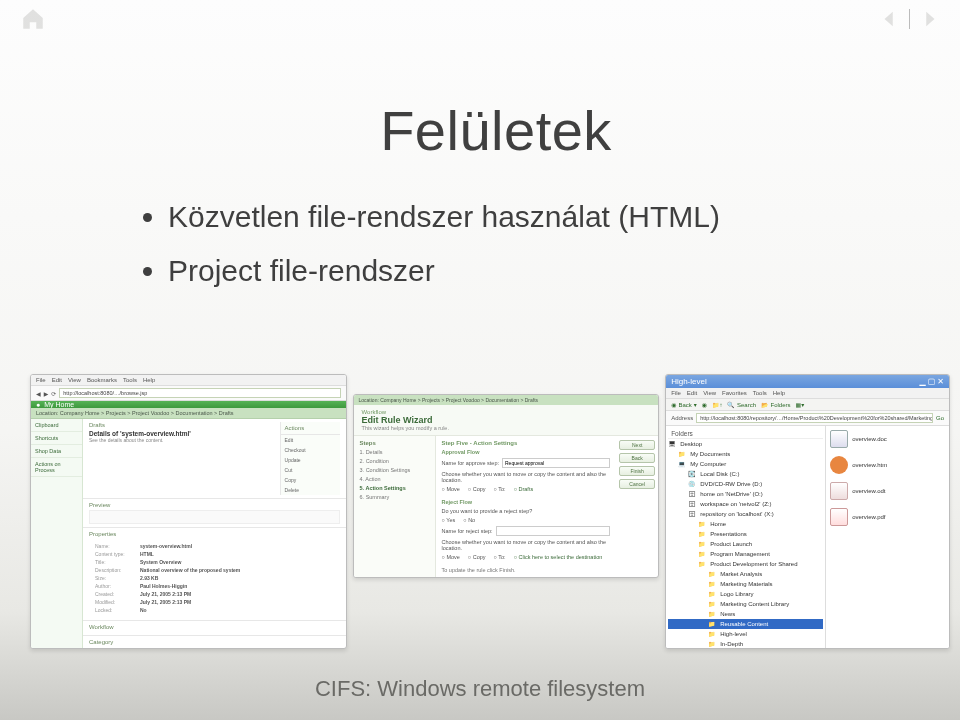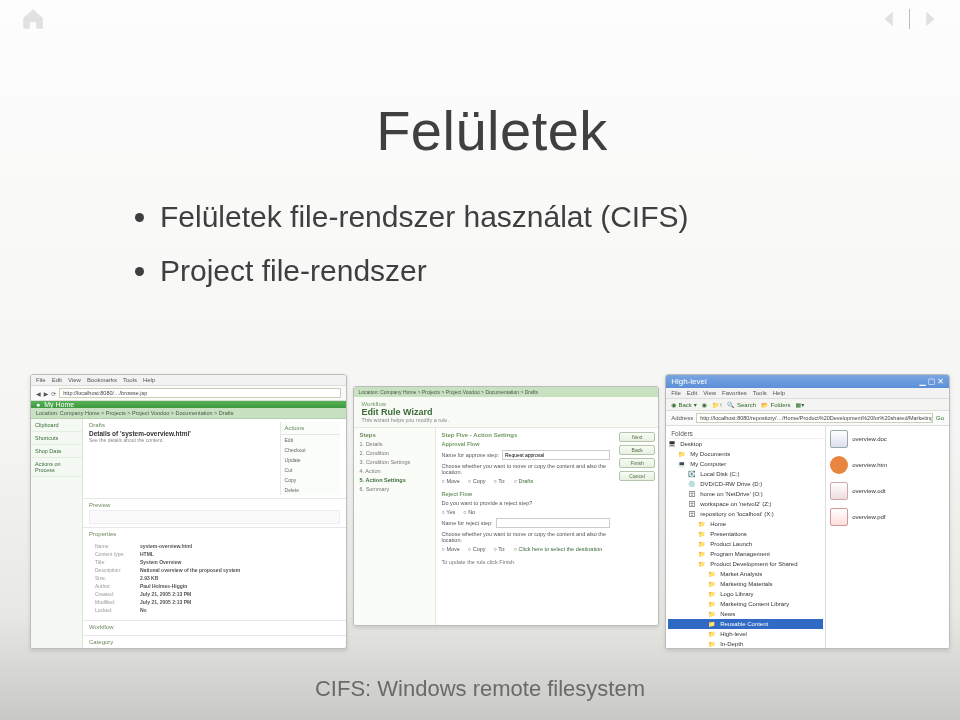--- a/index.html
+++ b/index.html
@@ -24,20 +24,21 @@
   }
   .nav-arrows {
     display: flex;
     gap: 6px;
     align-items: center;
   }
   .arrow-icon { width: 22px; height: 22px; opacity: 0.28; }
   .divider-v { width: 1px; height: 20px; background: #bbb; margin: 0 2px; }
   .content {
     padding: 60px 116px 0 140px;
+    margin-left: 8px;
   }
   .title {
     font-size: 56px;
     font-weight: 300;
     color: #404040;
     text-align: center;
     margin-bottom: 30px;
     letter-spacing: 0.5px;
   }
   .bullets {
@@ -168,21 +169,21 @@
   }
   .s1-props {
     font-size: 5px;
     color: #555;
     padding: 3px 6px;
     line-height: 1.6;
   }
   .s1-props span { color: #999; display: inline-block; width: 45px; }
 
   
-  .s2 { width: 310px; height: 240px; margin-top: 12px; }
+  .s2 { width: 310px; height: 184px; margin-top: 20px; }
   .s2-crumb { background: #c8e1c0; font-size: 5px; padding: 2px 5px; color: #4a574a; }
   .s2-title-box {
     background: #f7faf5;
     padding: 4px 8px;
     border-bottom: 1px solid #e4e8df;
   }
   .s2-title { font-size: 9px; color: #3c6b3a; font-weight: bold; }
   .s2-sub { font-size: 5.5px; color: #888; }
   .s2-body { display: flex; flex: 1; }
   .s2-steps {
@@ -295,21 +296,21 @@
       <svg viewBox="0 0 24 24">
           <path fill="#9a9a96" d="M9 4l9 8-9 8z"></path>
         </svg>
     </span>
   </div>
 </div>
 
 <div class="content">
   <h1 class="title">Felületek</h1>
   <ul class="bullets">
-    <li>Felületek file-rendszer használat (CIFS)</li>
+    <li>Közvetlen file-rendszer használat (HTML)</li>
     <li>Project file-rendszer</li>
   </ul>
 </div>
 
 <div class="screenshots">
 
   <div class="win s1">
     <div class="win-menu">
       <span>File</span>
         <span>Edit</span>

